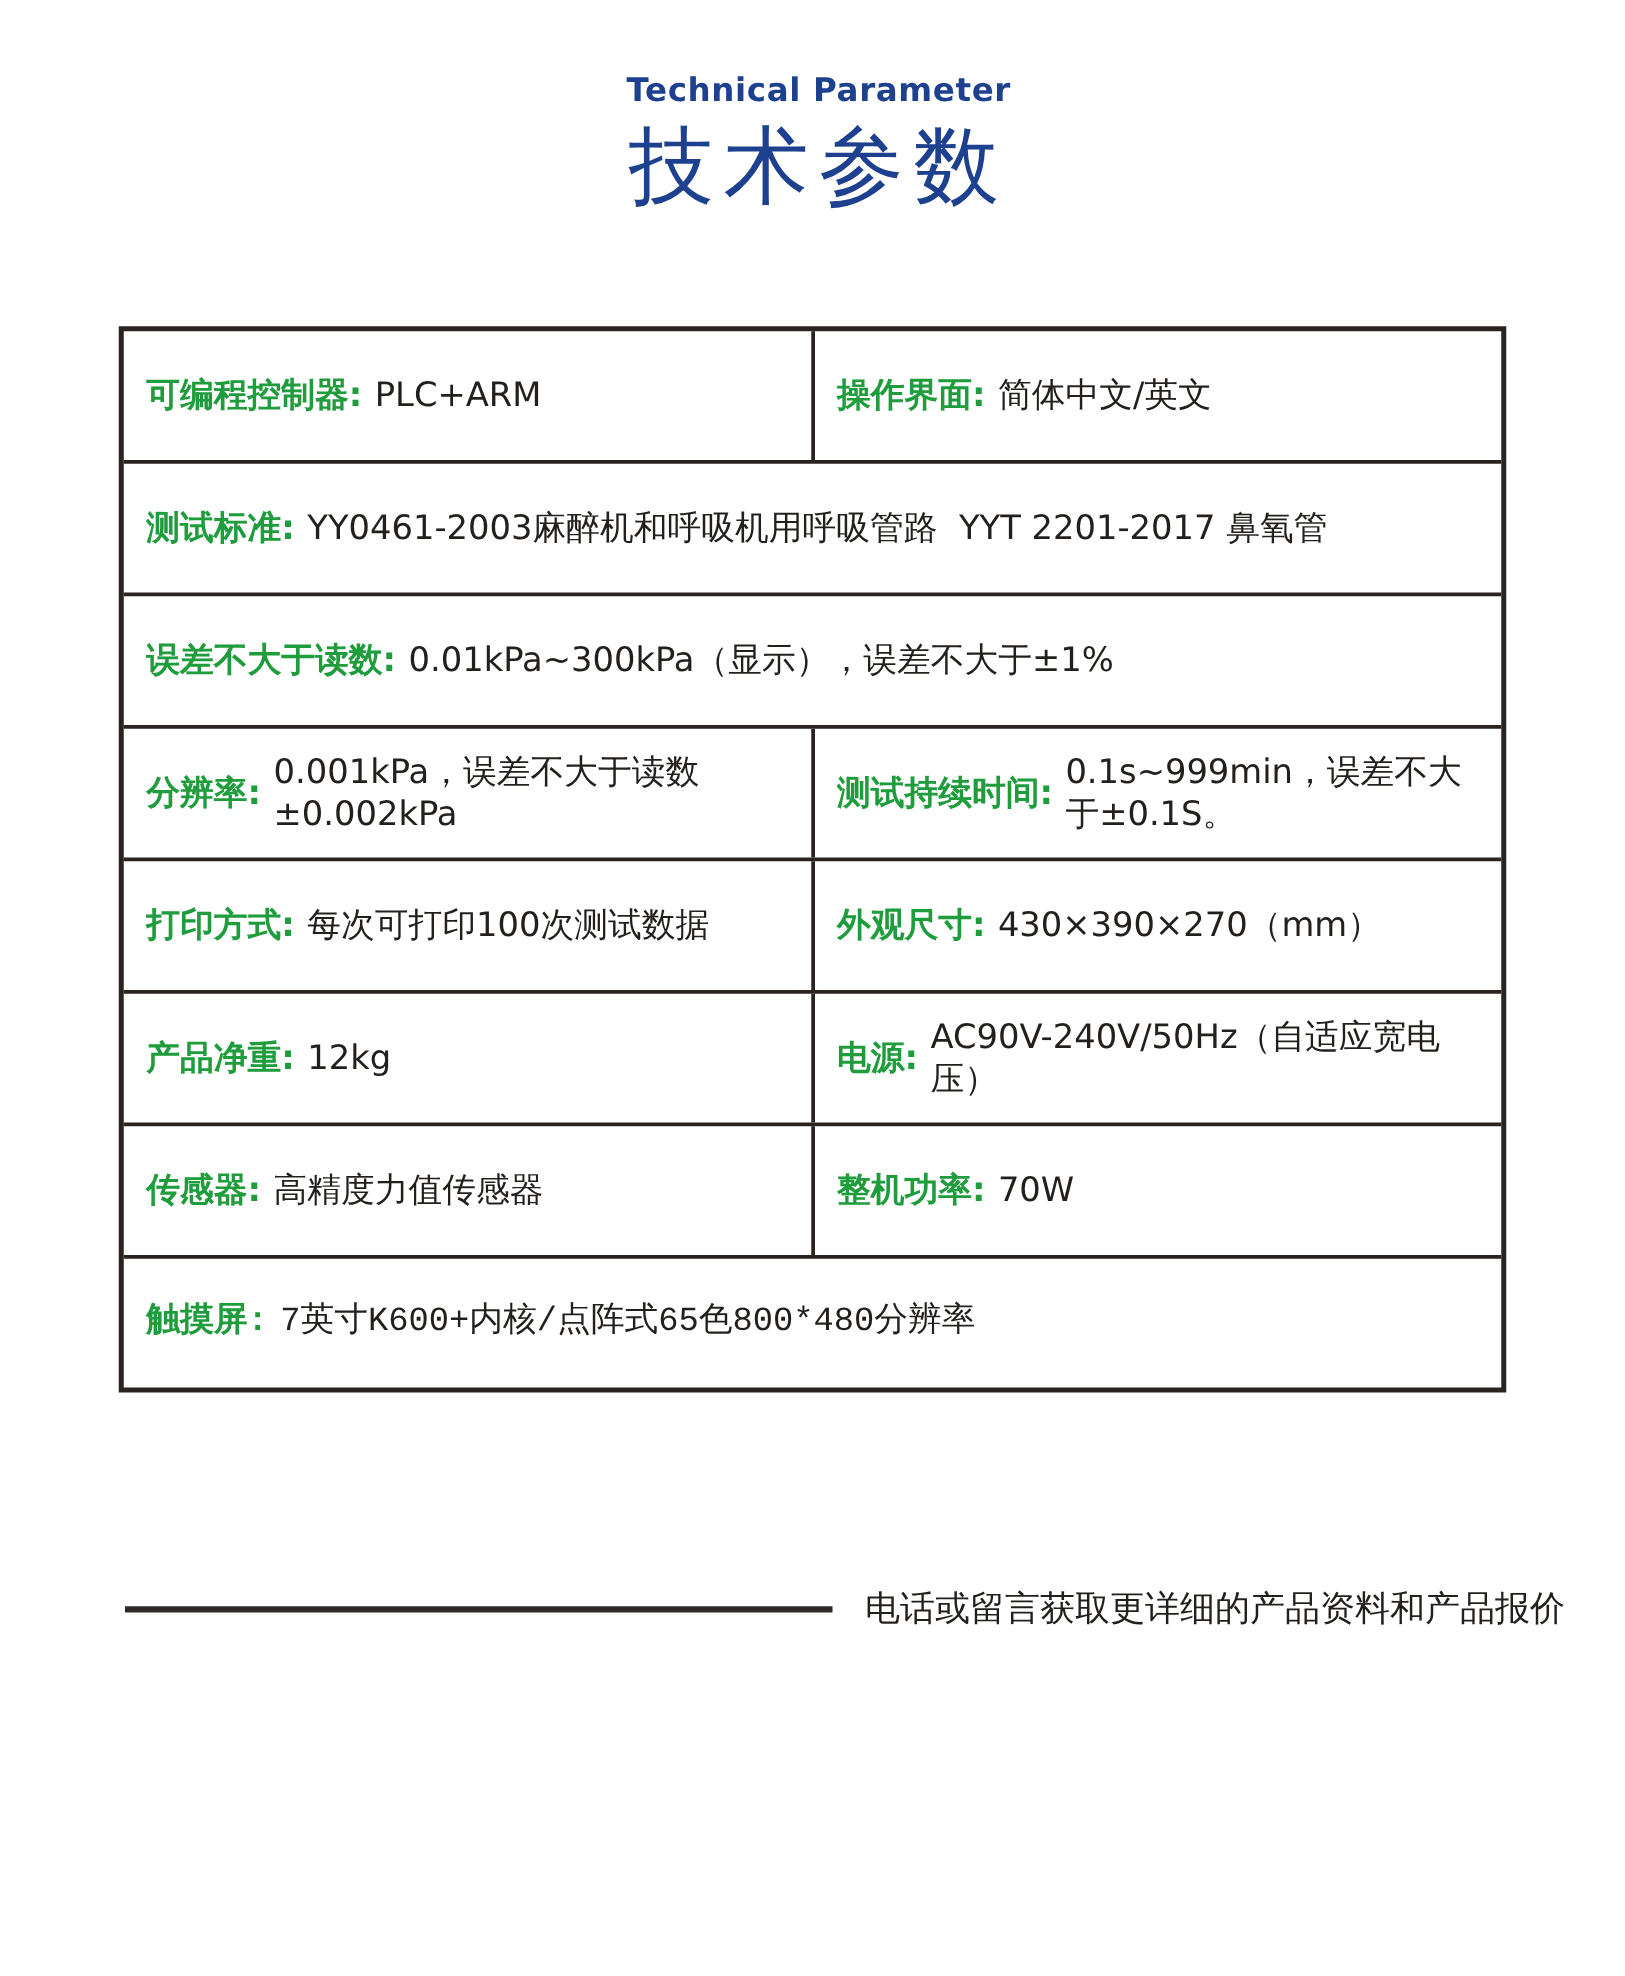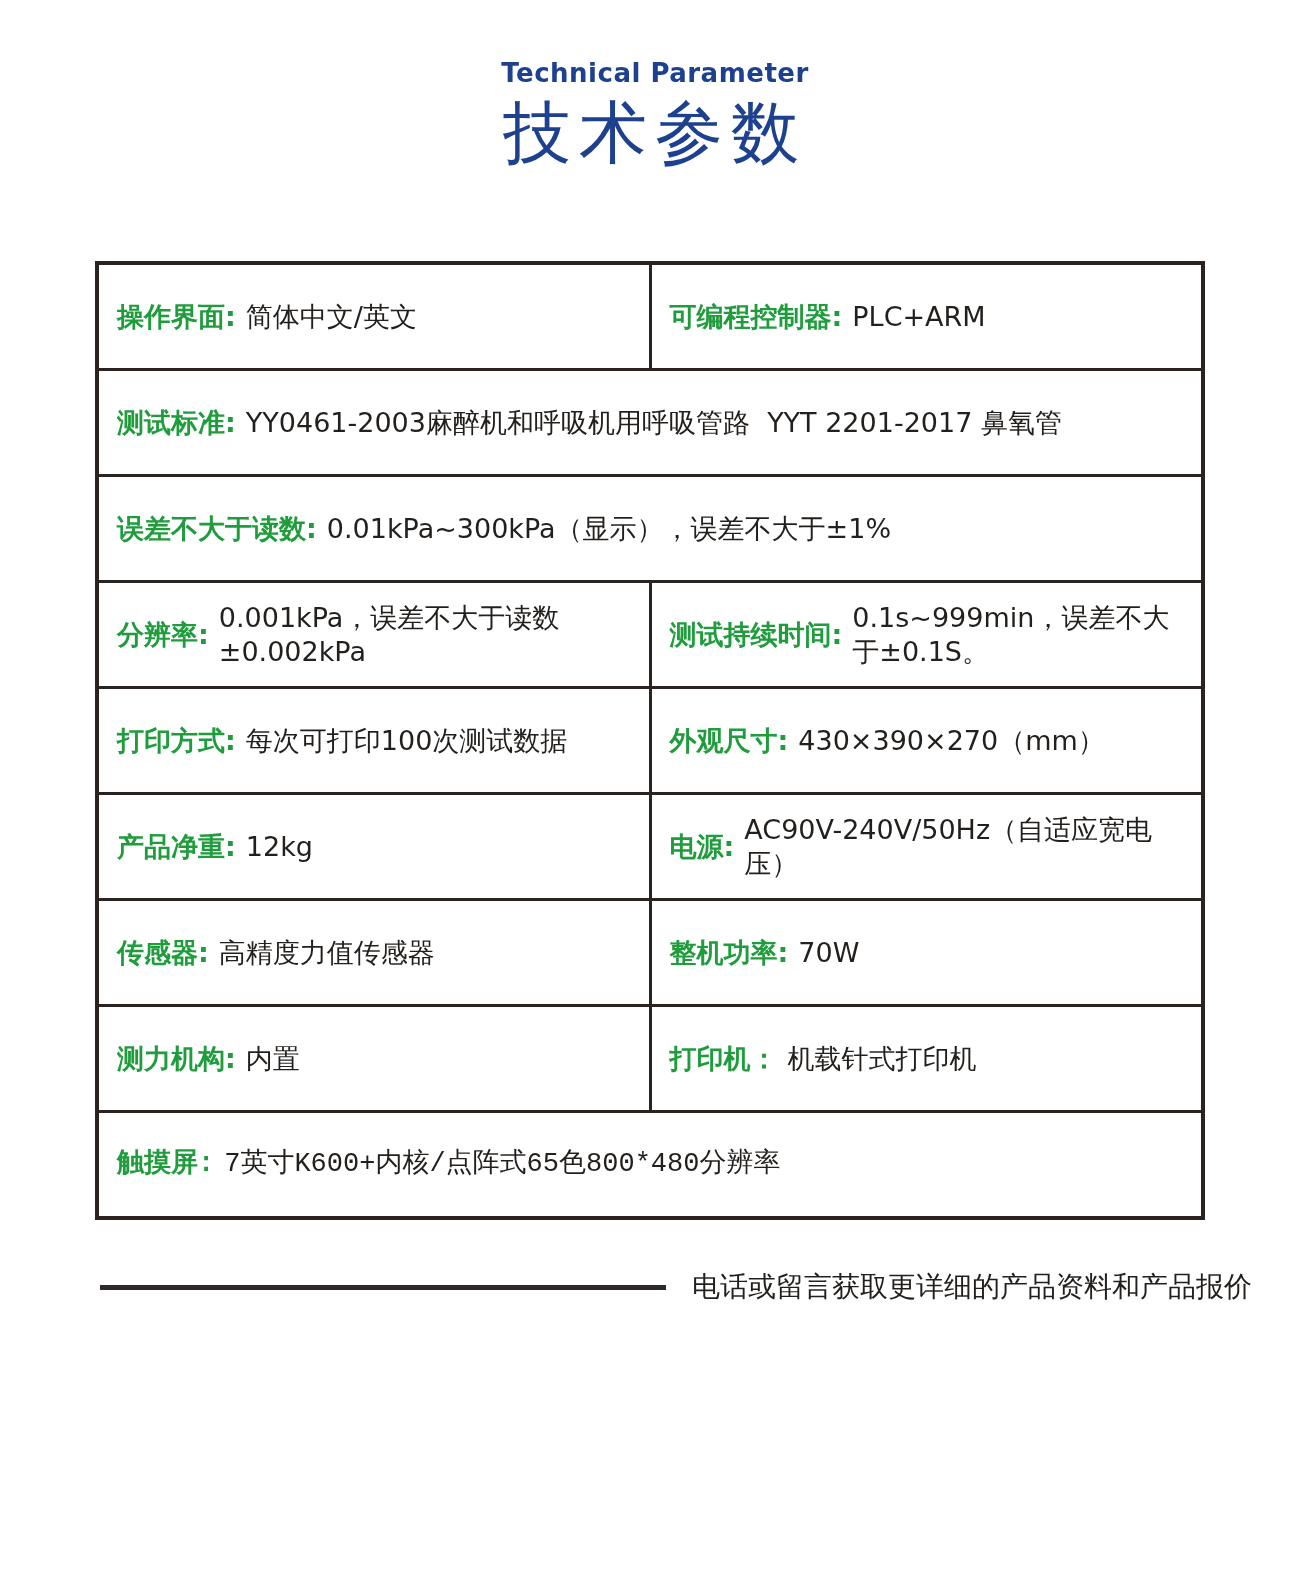--- a/index.html
+++ b/index.html
@@ -102,26 +102,26 @@
 
   <div class="header">
     <div class="en-title">Technical Parameter</div>
     <div class="cn-title">技术参数</div>
   </div>
 
   <div class="spec-table">
 
     <div class="t-row">
       <div class="t-cell">
+        <span class="label">可编程控制器:</span>
+        <span class="value">PLC+ARM</span>
+      </div>
+      <div class="t-cell">
         <span class="label">操作界面:</span>
         <span class="value">简体中文/英文</span>
-      </div>
-      <div class="t-cell">
-        <span class="label">可编程控制器:</span>
-        <span class="value">PLC+ARM</span>
       </div>
     </div>
 
     <div class="t-row">
       <div class="t-cell">
         <span class="label">测试标准:</span>
         <span class="value">YY0461-2003麻醉机和呼吸机用呼吸管路  YYT 2201-2017 鼻氧管</span>
       </div>
     </div>
 
@@ -169,30 +169,20 @@
       <div class="t-cell">
         <span class="label">传感器:</span>
         <span class="value">高精度力值传感器</span>
       </div>
       <div class="t-cell">
         <span class="label">整机功率:</span>
         <span class="value">70W</span>
       </div>
     </div>
 
-    <div class="t-row">
-      <div class="t-cell">
-        <span class="label">测力机构:</span>
-        <span class="value">内置</span>
-      </div>
-      <div class="t-cell">
-        <span class="label">打印机：</span>
-        <span class="value">机载针式打印机</span>
-      </div>
-    </div>
 
     <div class="t-row">
       <div class="t-cell">
         <span class="label">触摸屏:</span>
         <span class="value">7英寸K600+内核/点阵式65色800*480分辨率</span>
       </div>
     </div>
 
   </div>
 

